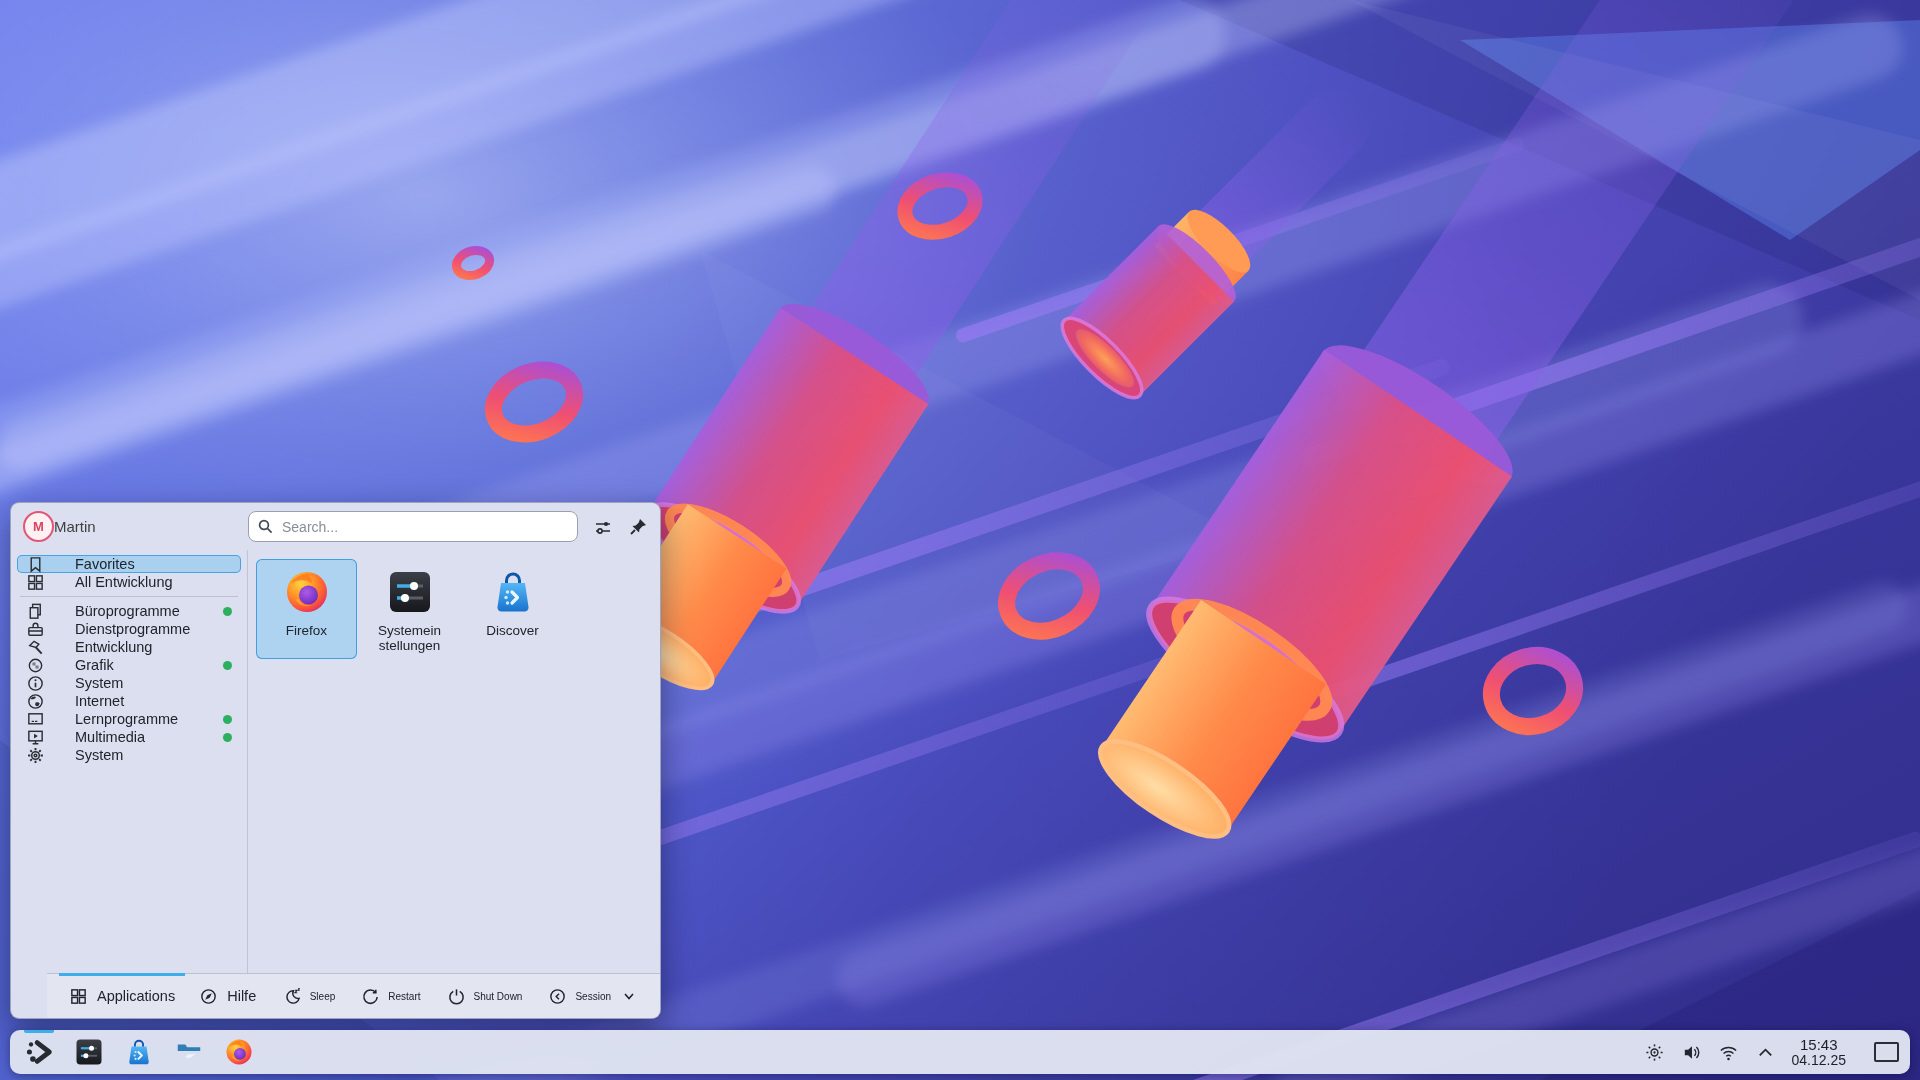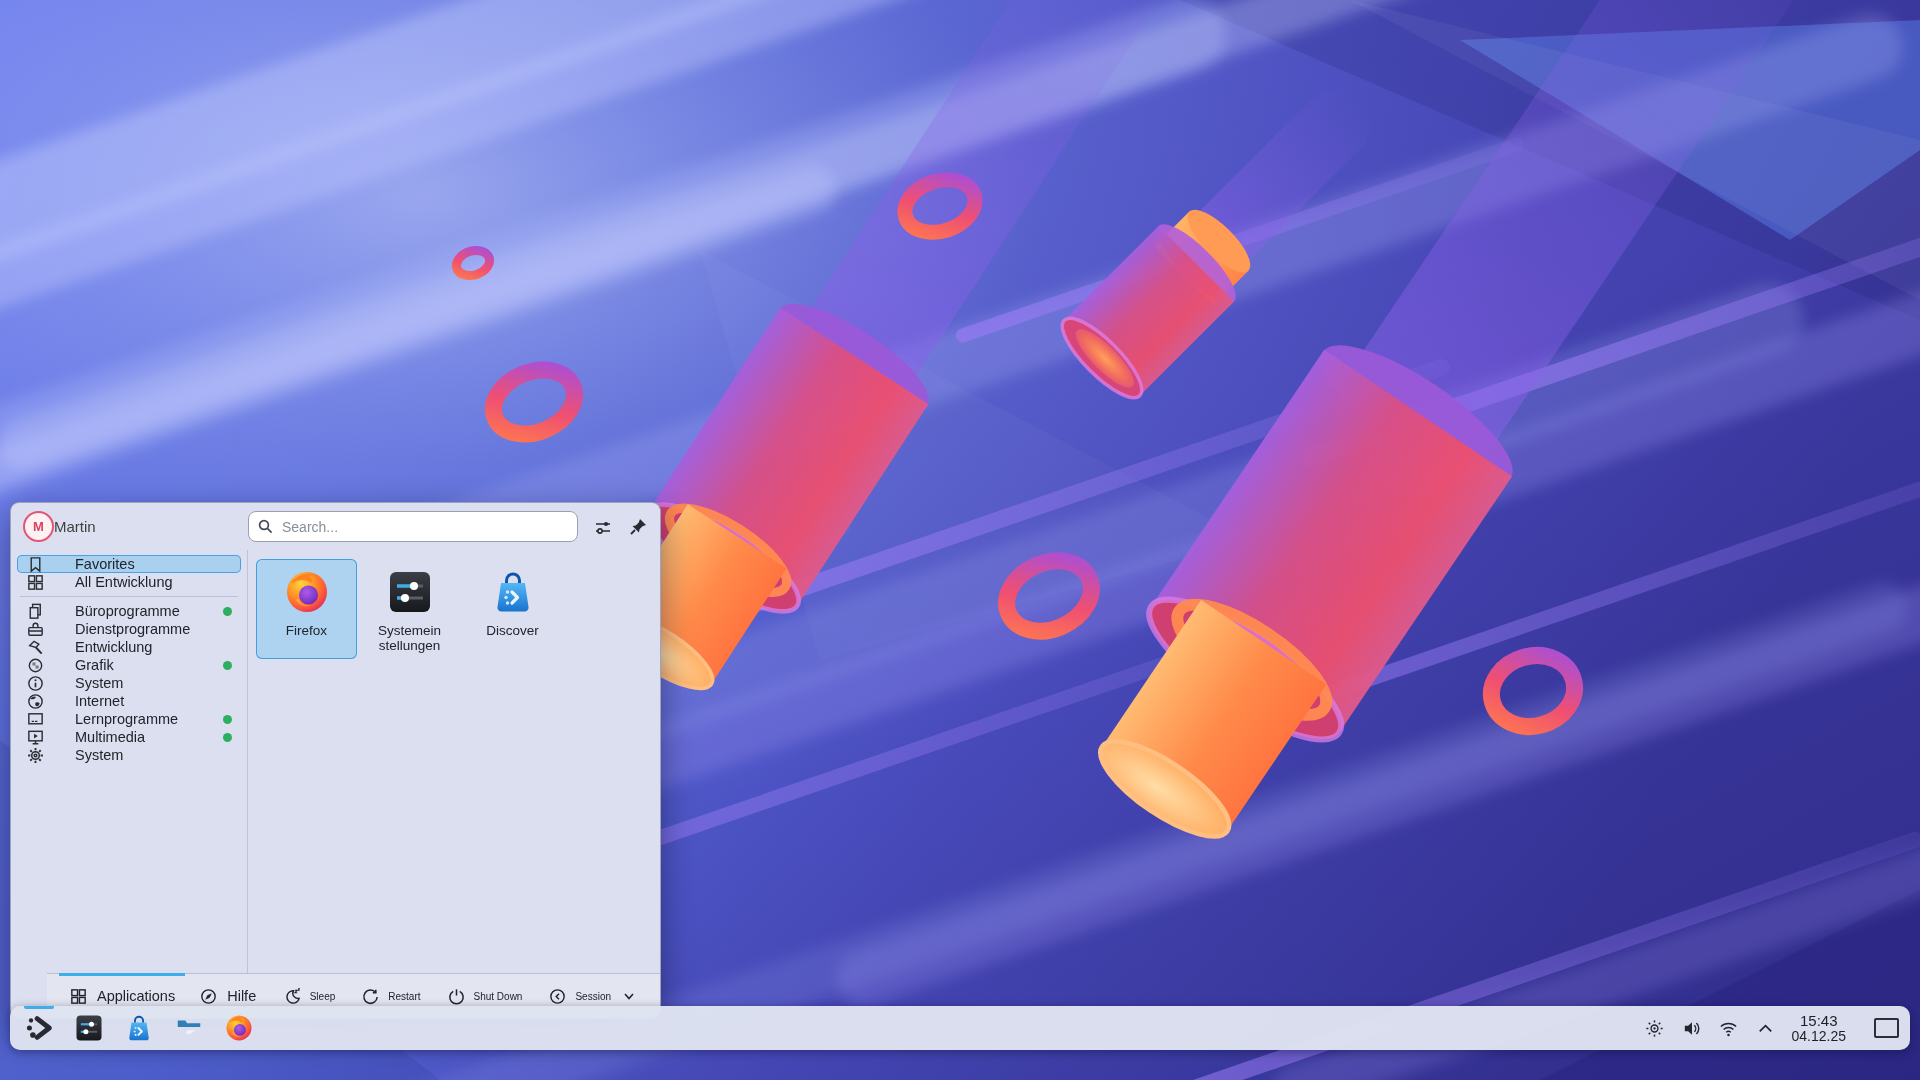--- a/index.html
+++ b/index.html
@@ -61,21 +61,21 @@
   }
   .ftab{position:relative;display:flex;align-items:center;gap:9px;padding:0 12px;font-size:14.5px;color:#20242c;cursor:pointer;}
   .ftab.active::before{content:"";position:absolute;top:-1px;left:2px;right:2px;height:3px;background:#3daee9;}
   .f-icon{width:19px;height:19px;color:#20242c;flex:none;}
   .factions{margin-left:auto;display:flex;align-items:center;}
   .faction{display:flex;align-items:center;gap:8px;padding:0 13px;font-size:10px;color:#20242c;cursor:pointer;}
   .caret{width:16px;height:16px;color:#20242c;margin-left:2px;}
 
   
   .panel{
-    position:absolute;left:10px;top:1006px;width:1900px;height:44px;z-index:5;
+    position:absolute;left:10px;top:1030px;width:1900px;height:44px;z-index:5;
     background:rgba(223,227,241,.97);border-radius:10px;box-shadow:0 2px 10px rgba(8,10,40,.4);
     display:flex;align-items:center;padding:0 10px;box-sizing:border-box;
   }
   .task-icons{display:flex;align-items:center;gap:20px;margin-left:4px;}
   .task-btn{width:30px;height:30px;position:relative;cursor:pointer;flex:none;}
   .task-btn svg{width:30px;height:30px;display:block;}
   .active-ind{position:absolute;top:-7px;left:0;width:30px;height:3px;background:#3daee9;border-radius:0 0 2px 2px;}
   .tray{margin-left:auto;display:flex;align-items:center;gap:16px;}
   .tray-icon{width:21px;height:21px;color:#22262e;cursor:pointer;flex:none;}
   .clock{text-align:center;line-height:1.06;color:#1c2027;cursor:pointer;}

